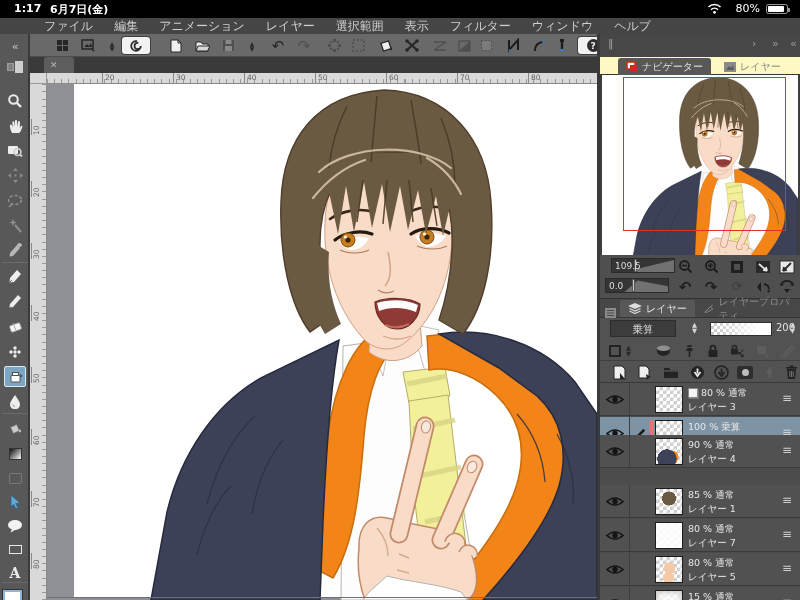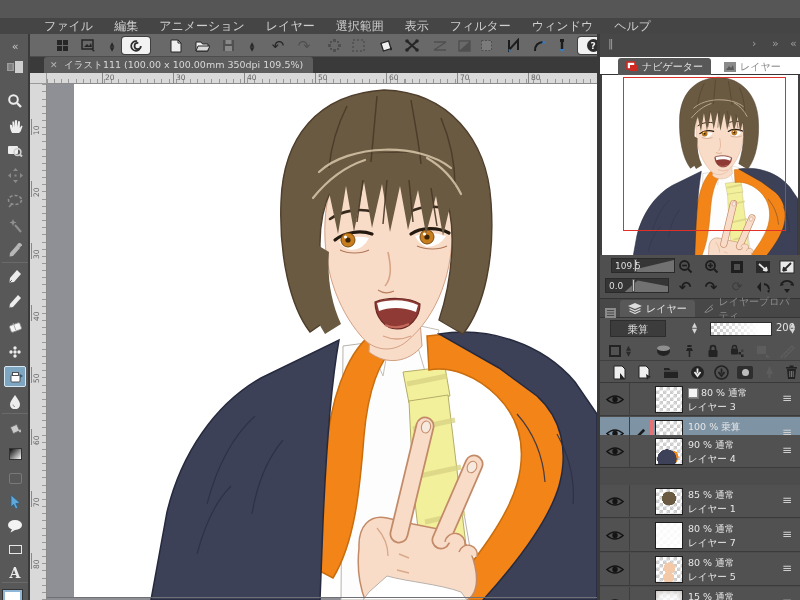--- a/index.html
+++ b/index.html
@@ -52,37 +52,37 @@
 #rulerV .num{position:absolute;left:1px;font-size:7.5px;color:#666;border-top:1px solid #888;width:16px;
  transform:rotate(-90deg);transform-origin:left top;}
 
 #canvas{left:47px;top:84px;width:550px;height:516px;background:#8f9095;overflow:hidden;}
 #canvas svg{position:absolute;left:0;top:0;}
 #canvas-bottomline{position:absolute;left:0;bottom:2px;width:100%;height:1px;background:#6f7075;}
 
 #pdivider{left:597px;top:34px;width:3px;height:566px;background:#3a3a3a;}
 #panelheader{left:600px;top:34px;width:200px;height:23px;background:#474747;color:#9f9f9f;}
 #panelheader span{position:absolute;top:3px;font-size:11px;}
-#navtabs{left:600px;top:57px;width:200px;height:18px;background:#ffffff;border-bottom:1px solid #353535;}
+#navtabs{left:600px;top:57px;width:200px;height:18px;background:#fef9c3;border-bottom:1px solid #353535;}
 .ptab{position:absolute;top:1px;height:17px;font-size:10px;border-radius:3px 3px 0 0;display:flex;align-items:center;gap:4px;padding:0 8px;}
 .ptab.on{background:#585858;color:#e2e2e2;}
 .ptab.off{color:#8a8a8a;}
 #navview{left:600px;top:75px;width:200px;height:180px;background:#3f3f3f;overflow:hidden;}
 #navwhite{position:absolute;left:2px;top:0;width:196px;height:180px;background:#fff;overflow:hidden;}
 #navframe{position:absolute;left:23px;top:2px;width:163px;height:154px;border:1.5px solid #e0302a;}
 #navctl{left:600px;top:255px;width:200px;height:44px;background:#4f4f4f;border-bottom:1px solid #333;}
 .slider{position:absolute;width:64px;height:15px;background:#353535;border:1px solid #2a2a2a;overflow:hidden;color:#ddd;font-size:9px;}
 .slider .txt{position:absolute;left:3px;top:2px;z-index:3;}
 .slider .wedge{position:absolute;right:0;top:0;bottom:0;width:62%;background:#717171;clip-path:polygon(0 78%,100% 8%,100% 100%,0 100%);}
 .slider .wedge2{position:absolute;right:0;top:0;bottom:0;width:70%;background:#717171;clip-path:polygon(0 100%,30% 12%,100% 55%,100% 100%);}
 .slider .handle{position:absolute;top:0;bottom:0;width:3px;background:#c9c9c9;border:1px solid #555;}
 .nbtn{position:absolute;width:22px;height:17px;display:flex;align-items:center;justify-content:center;color:#1d1d1d;}
 #layertabs{left:600px;top:299px;width:200px;height:19px;background:#474747;border-bottom:1px solid #353535;}
 #blendrow{left:600px;top:318px;width:200px;height:22px;background:#525252;}
-#blendbox{position:absolute;left:10px;top:2px;width:56px;height:17px;background:#3c3c3c;border:1px solid #2d2d2d;
+#blendbox{position:absolute;left:10px;top:2px;width:66px;height:17px;background:#3c3c3c;border:1px solid #2d2d2d;
  color:#dcdcdc;font-size:10.5px;line-height:16px;text-align:center;}
 .spinv{position:absolute;display:flex;flex-direction:column;line-height:5.5px;font-size:6.5px;color:#d5d5d5;text-align:center;}
 #opaslider{position:absolute;left:110px;top:3.5px;width:62px;height:14px;border:1px solid #2d2d2d;
  background:#fff;background-image:linear-gradient(90deg,rgba(255,255,255,0),#fff 80%),linear-gradient(45deg,#c5c5c5 25%,transparent 25%,transparent 75%,#c5c5c5 75%),linear-gradient(45deg,#c5c5c5 25%,transparent 25%,transparent 75%,#c5c5c5 75%);
  background-position:0 0,0 0,3px 3px;background-size:100% 100%,6px 6px,6px 6px;}
 #opaval{position:absolute;left:176px;top:4px;color:#e2e2e2;font-size:10px;}
 #ltb1{left:600px;top:340px;width:200px;height:21px;background:#525252;border-bottom:1px solid #404040;}
 #ltb2{left:600px;top:361px;width:200px;height:22px;background:#525252;border-bottom:1px solid #383838;}
 .lbtn{position:absolute;top:2px;width:22px;height:18px;display:flex;align-items:center;justify-content:center;color:#1f1f1f;}
 
@@ -112,20 +112,34 @@
 .fitsq{width:12px;height:12px;border:3px solid #1f1f1f;}
 .masksq{width:16px;height:13px;background:#2e2e2e;border-radius:2px;position:relative;}
 .masksq i{position:absolute;left:4.5px;top:3px;width:7px;height:7px;border-radius:50%;background:#bdbdbd;}
 .textA{color:#ececec;font-size:14px;font-weight:bold;font-family:"DejaVu Serif","Liberation Serif",serif;}
 </style>
 </head>
 <body>
 
 <div id="app">
 
+  <div id="statusbar" class="abs">
+    <span class="time">1:17</span>
+    <span class="date">6月7日(金)</span>
+    <svg class="wifi" width="15" height="11" viewBox="0 0 15 11">
+      <path d="M1.5 4 A8.5 8.5 0 0 1 13.5 4" fill="none" stroke="#fff" stroke-width="1.5"></path>
+      <path d="M4 6.7 A5 5 0 0 1 11 6.7" fill="none" stroke="#fff" stroke-width="1.5"></path>
+      <circle cx="7.5" cy="9.3" r="1.4" fill="#fff"></circle>
+    </svg>
+    <span class="batt-pct">80%</span>
+    <span class="battery">
+        <span class="fill"></span>
+        <span class="tip"></span>
+      </span>
+  </div>
 
   <svg id="applogo" viewBox="0 0 16 16">
     <path d="M8.5 2.5 a5.5 5.5 0 1 0 5 5.5 a3.6 3.6 0 1 1 -3.6-3.6" fill="none" stroke="#e8e8e8" stroke-width="2" stroke-linecap="round"></path>
   </svg>
   <div id="menubar" class="abs">
     <span class="mitem">ファイル</span>
     <span class="mitem">編集</span>
     <span class="mitem">アニメーション</span>
     <span class="mitem">レイヤー</span>
     <span class="mitem">選択範囲</span>
@@ -392,21 +406,20 @@
 
     <span class="pdiv" style="top:548px"></span>
 
     <span class="swatch-main" style="top:556px"></span>
 
   </div>
 
   <div id="tabbar" class="abs">
     <div id="ctab">
       <span class="x">✕</span>
-      <span>イラスト111 (100.00 x 100.00mm 350dpi 109.5%)</span>
     </div>
   </div>
 
   <div id="corner" class="abs"></div>
   <div id="rulerH" class="abs">
     <span class="num" style="left:55px">20</span>
     <span class="num" style="left:126px">30</span>
     <span class="num" style="left:197px">40</span>
     <span class="num" style="left:268px">50</span>
     <span class="num" style="left:339px">60</span>

